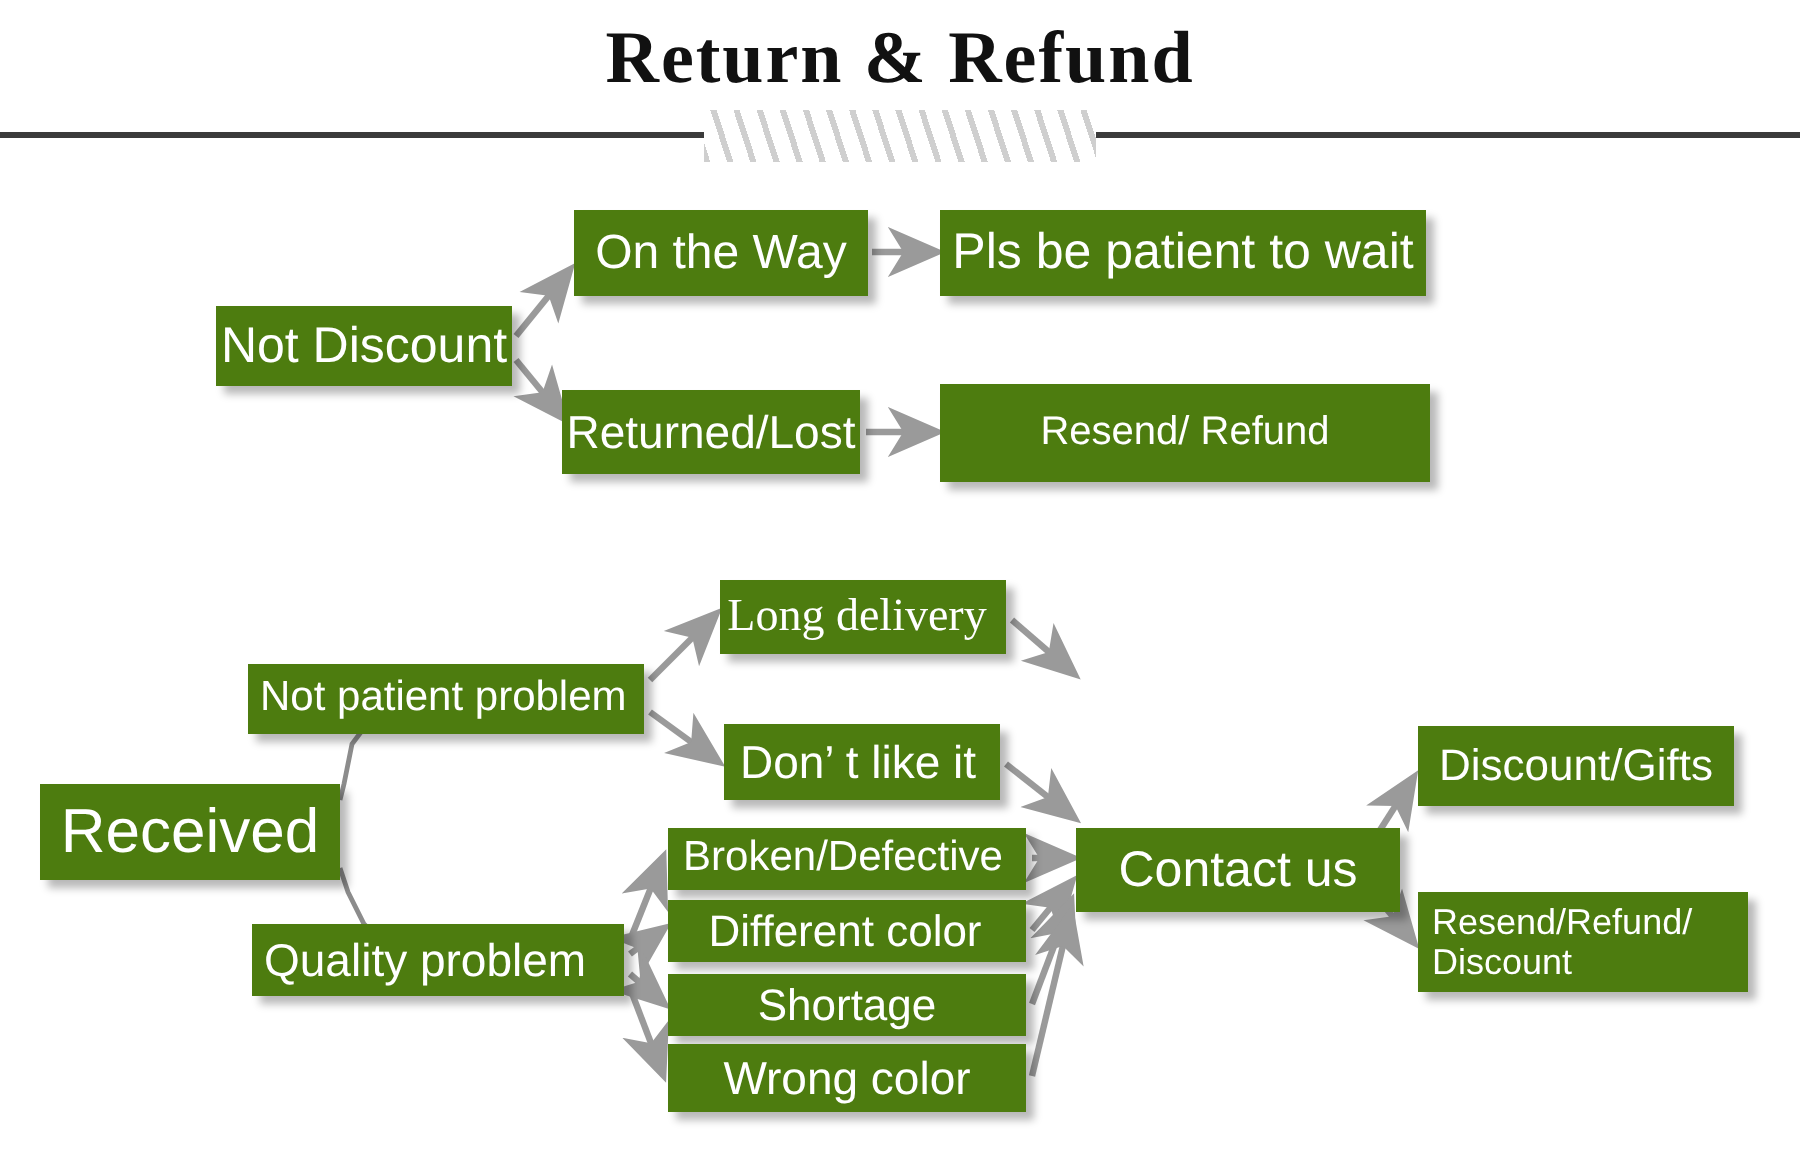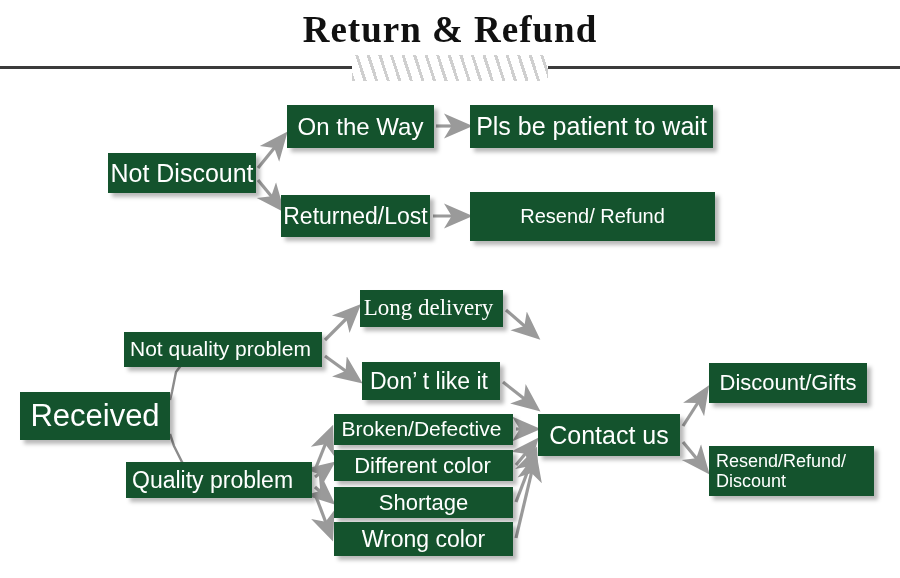--- a/index.html
+++ b/index.html
@@ -20,21 +20,21 @@
     position:absolute;left:352px;top:0px;width:196px;height:26px;
     background:repeating-linear-gradient(72deg,
         #cfcfcf 0px,#cfcfcf 3px,#ffffff 3px,#ffffff 11px);
   }
 
   
   #canvas{position:absolute;left:0;top:0;width:900px;height:578px;}
   #edges{position:absolute;left:0;top:0;width:900px;height:578px;}
 
   .node{
-    position:absolute;background:#14532d;color:#ffffff;
+    position:absolute;background:#4d7c0f;color:#ffffff;
     box-shadow:4px 4px 4px rgba(0,0,0,.28);
     display:flex;align-items:center;justify-content:center;
     box-sizing:border-box;line-height:1.05;white-space:nowrap;
     font-weight:400;
   }
   .node.left{justify-content:flex-start;}
   .node.wrap{white-space:normal;line-height:1.12;text-align:left;
              align-items:center;justify-content:flex-start;}
 
   
@@ -48,21 +48,21 @@
   #n-not-quality       {left:124px;top:332px;width:198px;height:35px;font-size:21px;}
   #n-quality           {left:126px;top:462px;width:186px;height:36px;font-size:23px;}
 
   #n-long-delivery     {left:360px;top:290px;width:143px;height:37px;font-size:23px;}
   #n-dont-like         {left:362px;top:362px;width:138px;height:38px;font-size:23px;justify-content:center;}
   #n-broken            {left:334px;top:414px;width:179px;height:31px;font-size:21px;}
   #n-different-color   {left:334px;top:450px;width:179px;height:31px;font-size:22px;}
   #n-shortage          {left:334px;top:487px;width:179px;height:31px;font-size:22px;}
   #n-wrong-items       {left:334px;top:522px;width:179px;height:34px;font-size:23px;}
 
-  #n-contact-us        {left:538px;top:414px;width:142px;height:42px;font-size:25px;}
+  #n-contact-us        {left:538px;top:414px;width:162px;height:42px;font-size:25px;}
   #n-discount-gifts    {left:709px;top:363px;width:158px;height:40px;font-size:22px;}
   #n-resend-refund-disc{left:709px;top:446px;width:165px;height:50px;font-size:18px;
                         padding-left:7px;}
 
   
   #n-long-delivery span{margin-left:-6px;font-family:Liberation Serif, serif;}
   #n-dont-like span{margin-left:-4px;}
   #n-broken span{margin-left:-4px;}
   #n-different-color span{margin-left:-2px;}
   .node.left span{padding-left:6px;}
@@ -132,21 +132,21 @@
     <span>Pls be patient to wait</span>
   </div>
   <div class="node" id="n-resend-refund">
     <span>Resend/ Refund</span>
   </div>
 
   <div class="node" id="n-received">
     <span>Received</span>
   </div>
   <div class="node left" id="n-not-quality">
-    <span>Not quality problem</span>
+    <span>Not patient problem</span>
   </div>
   <div class="node left" id="n-quality">
     <span>Quality problem</span>
   </div>
 
   <div class="node" id="n-long-delivery">
     <span>Long delivery</span>
   </div>
   <div class="node" id="n-dont-like">
     <span>Don’  t like it</span>

